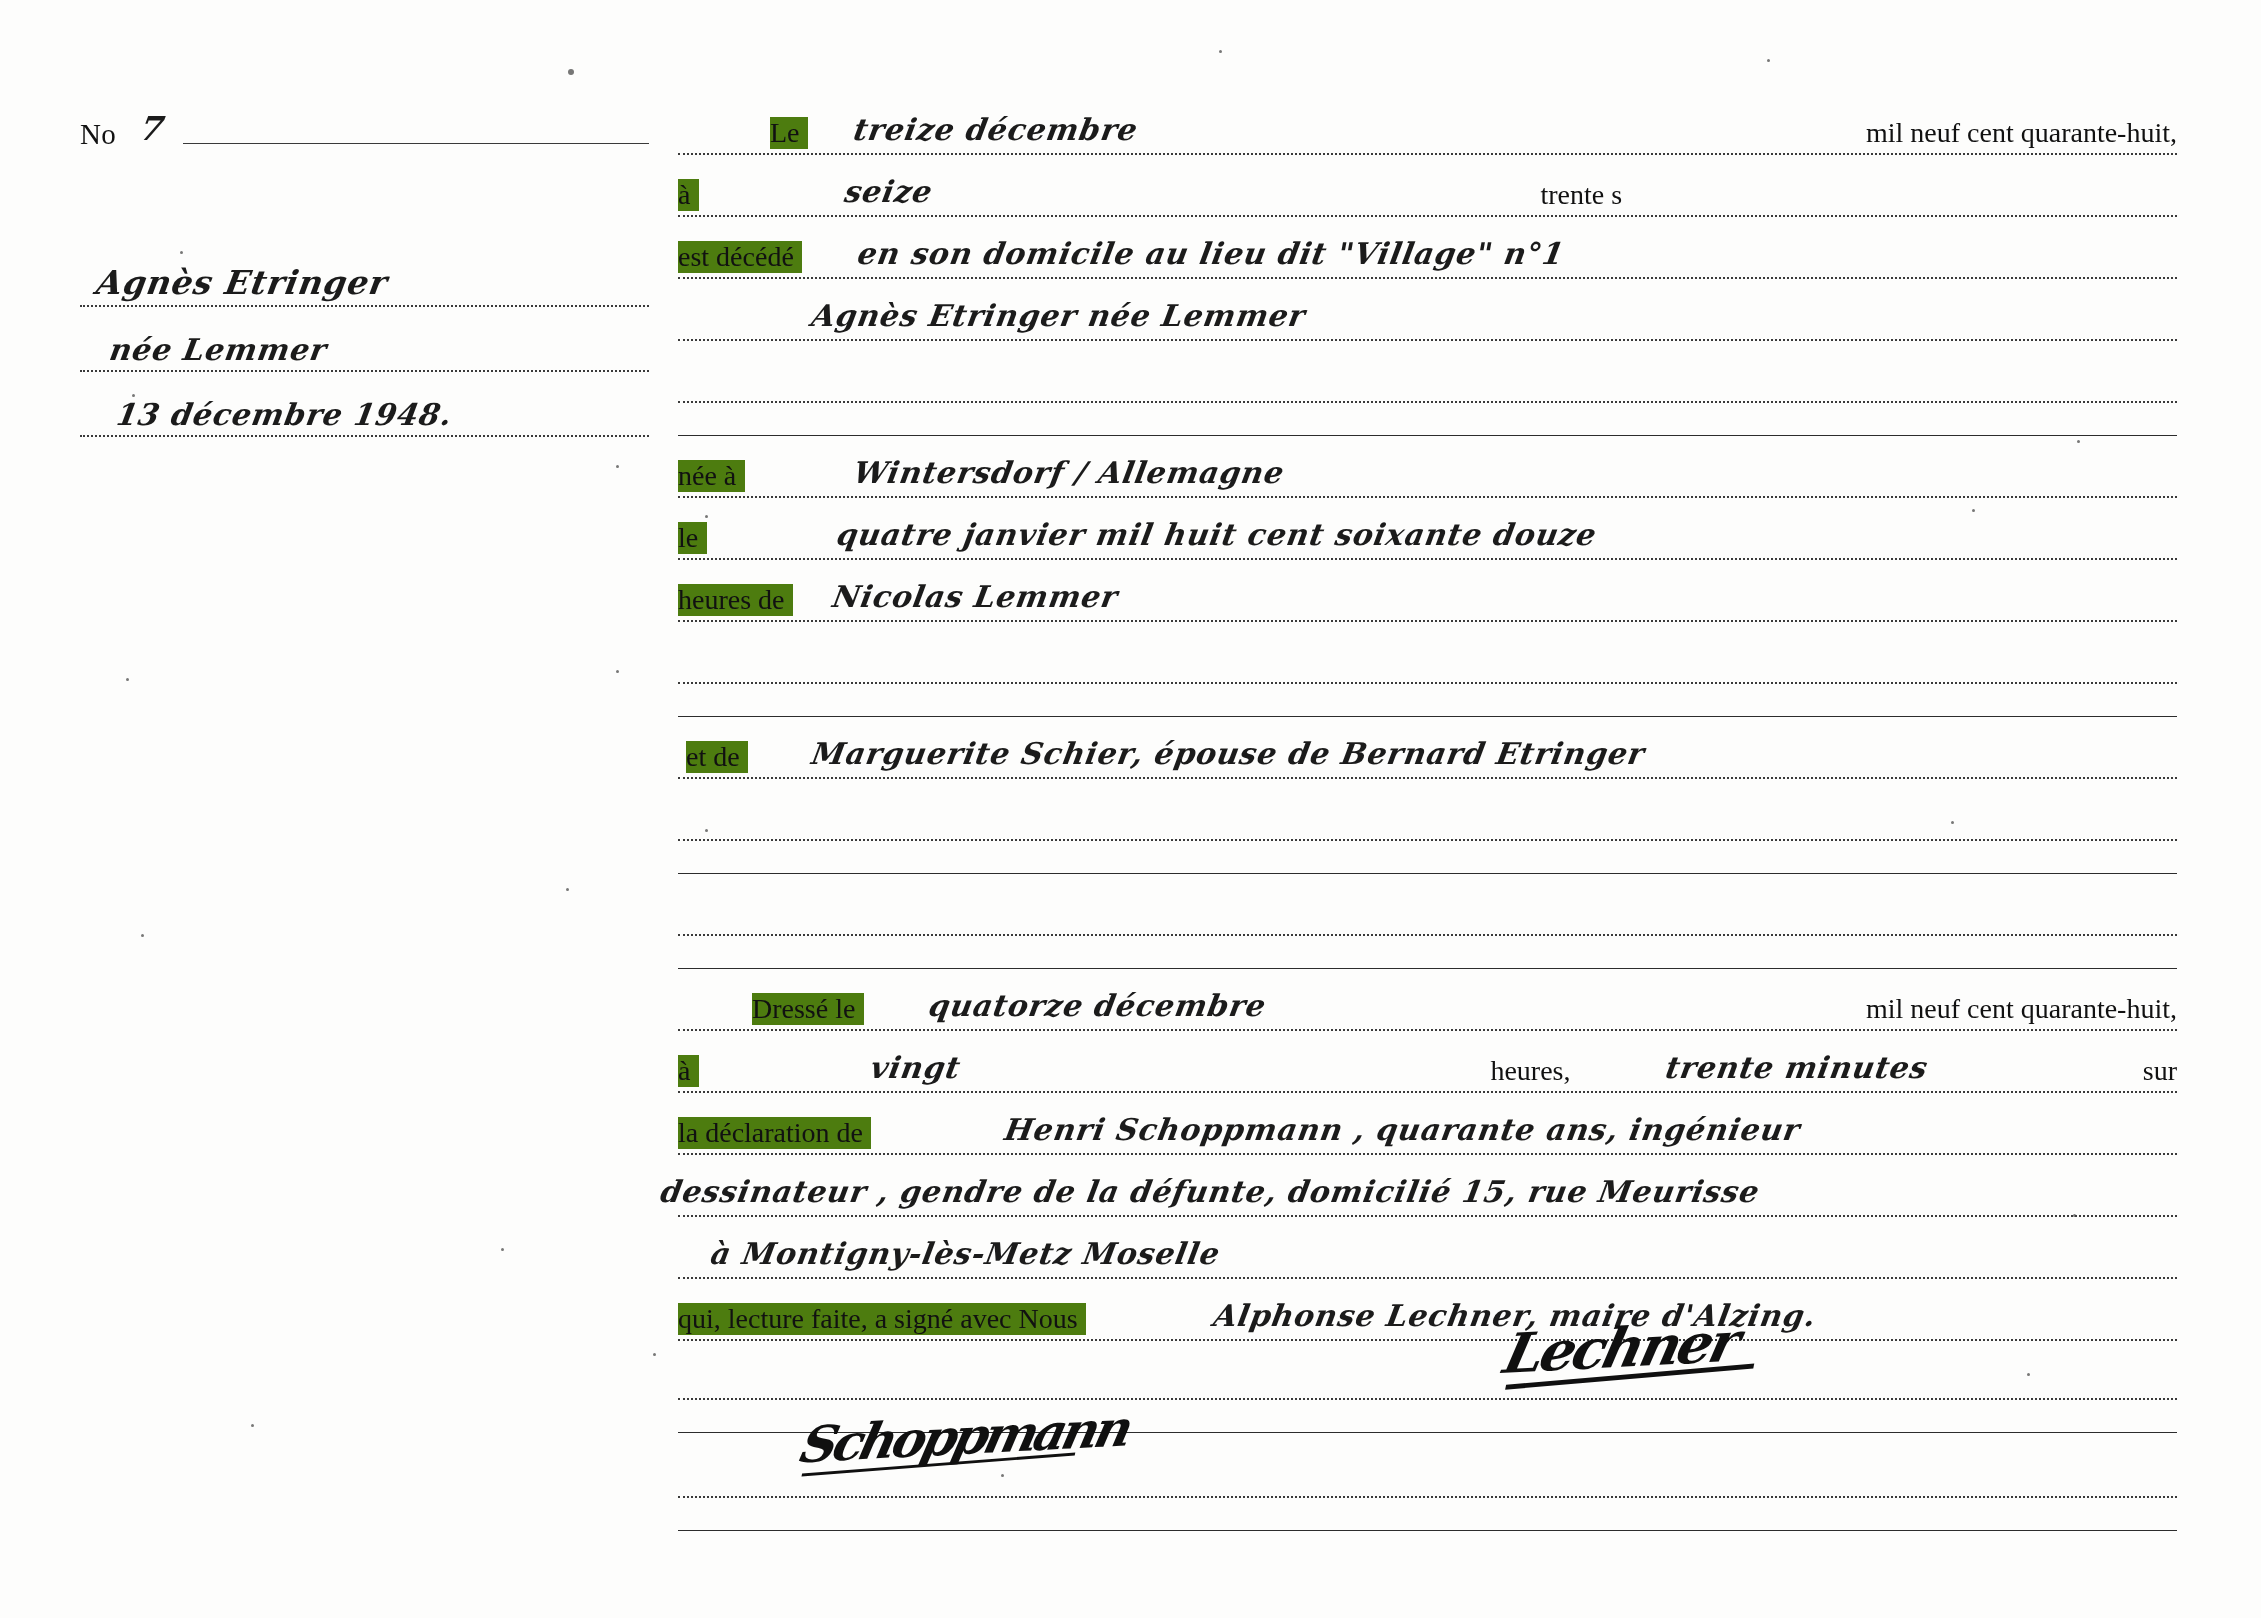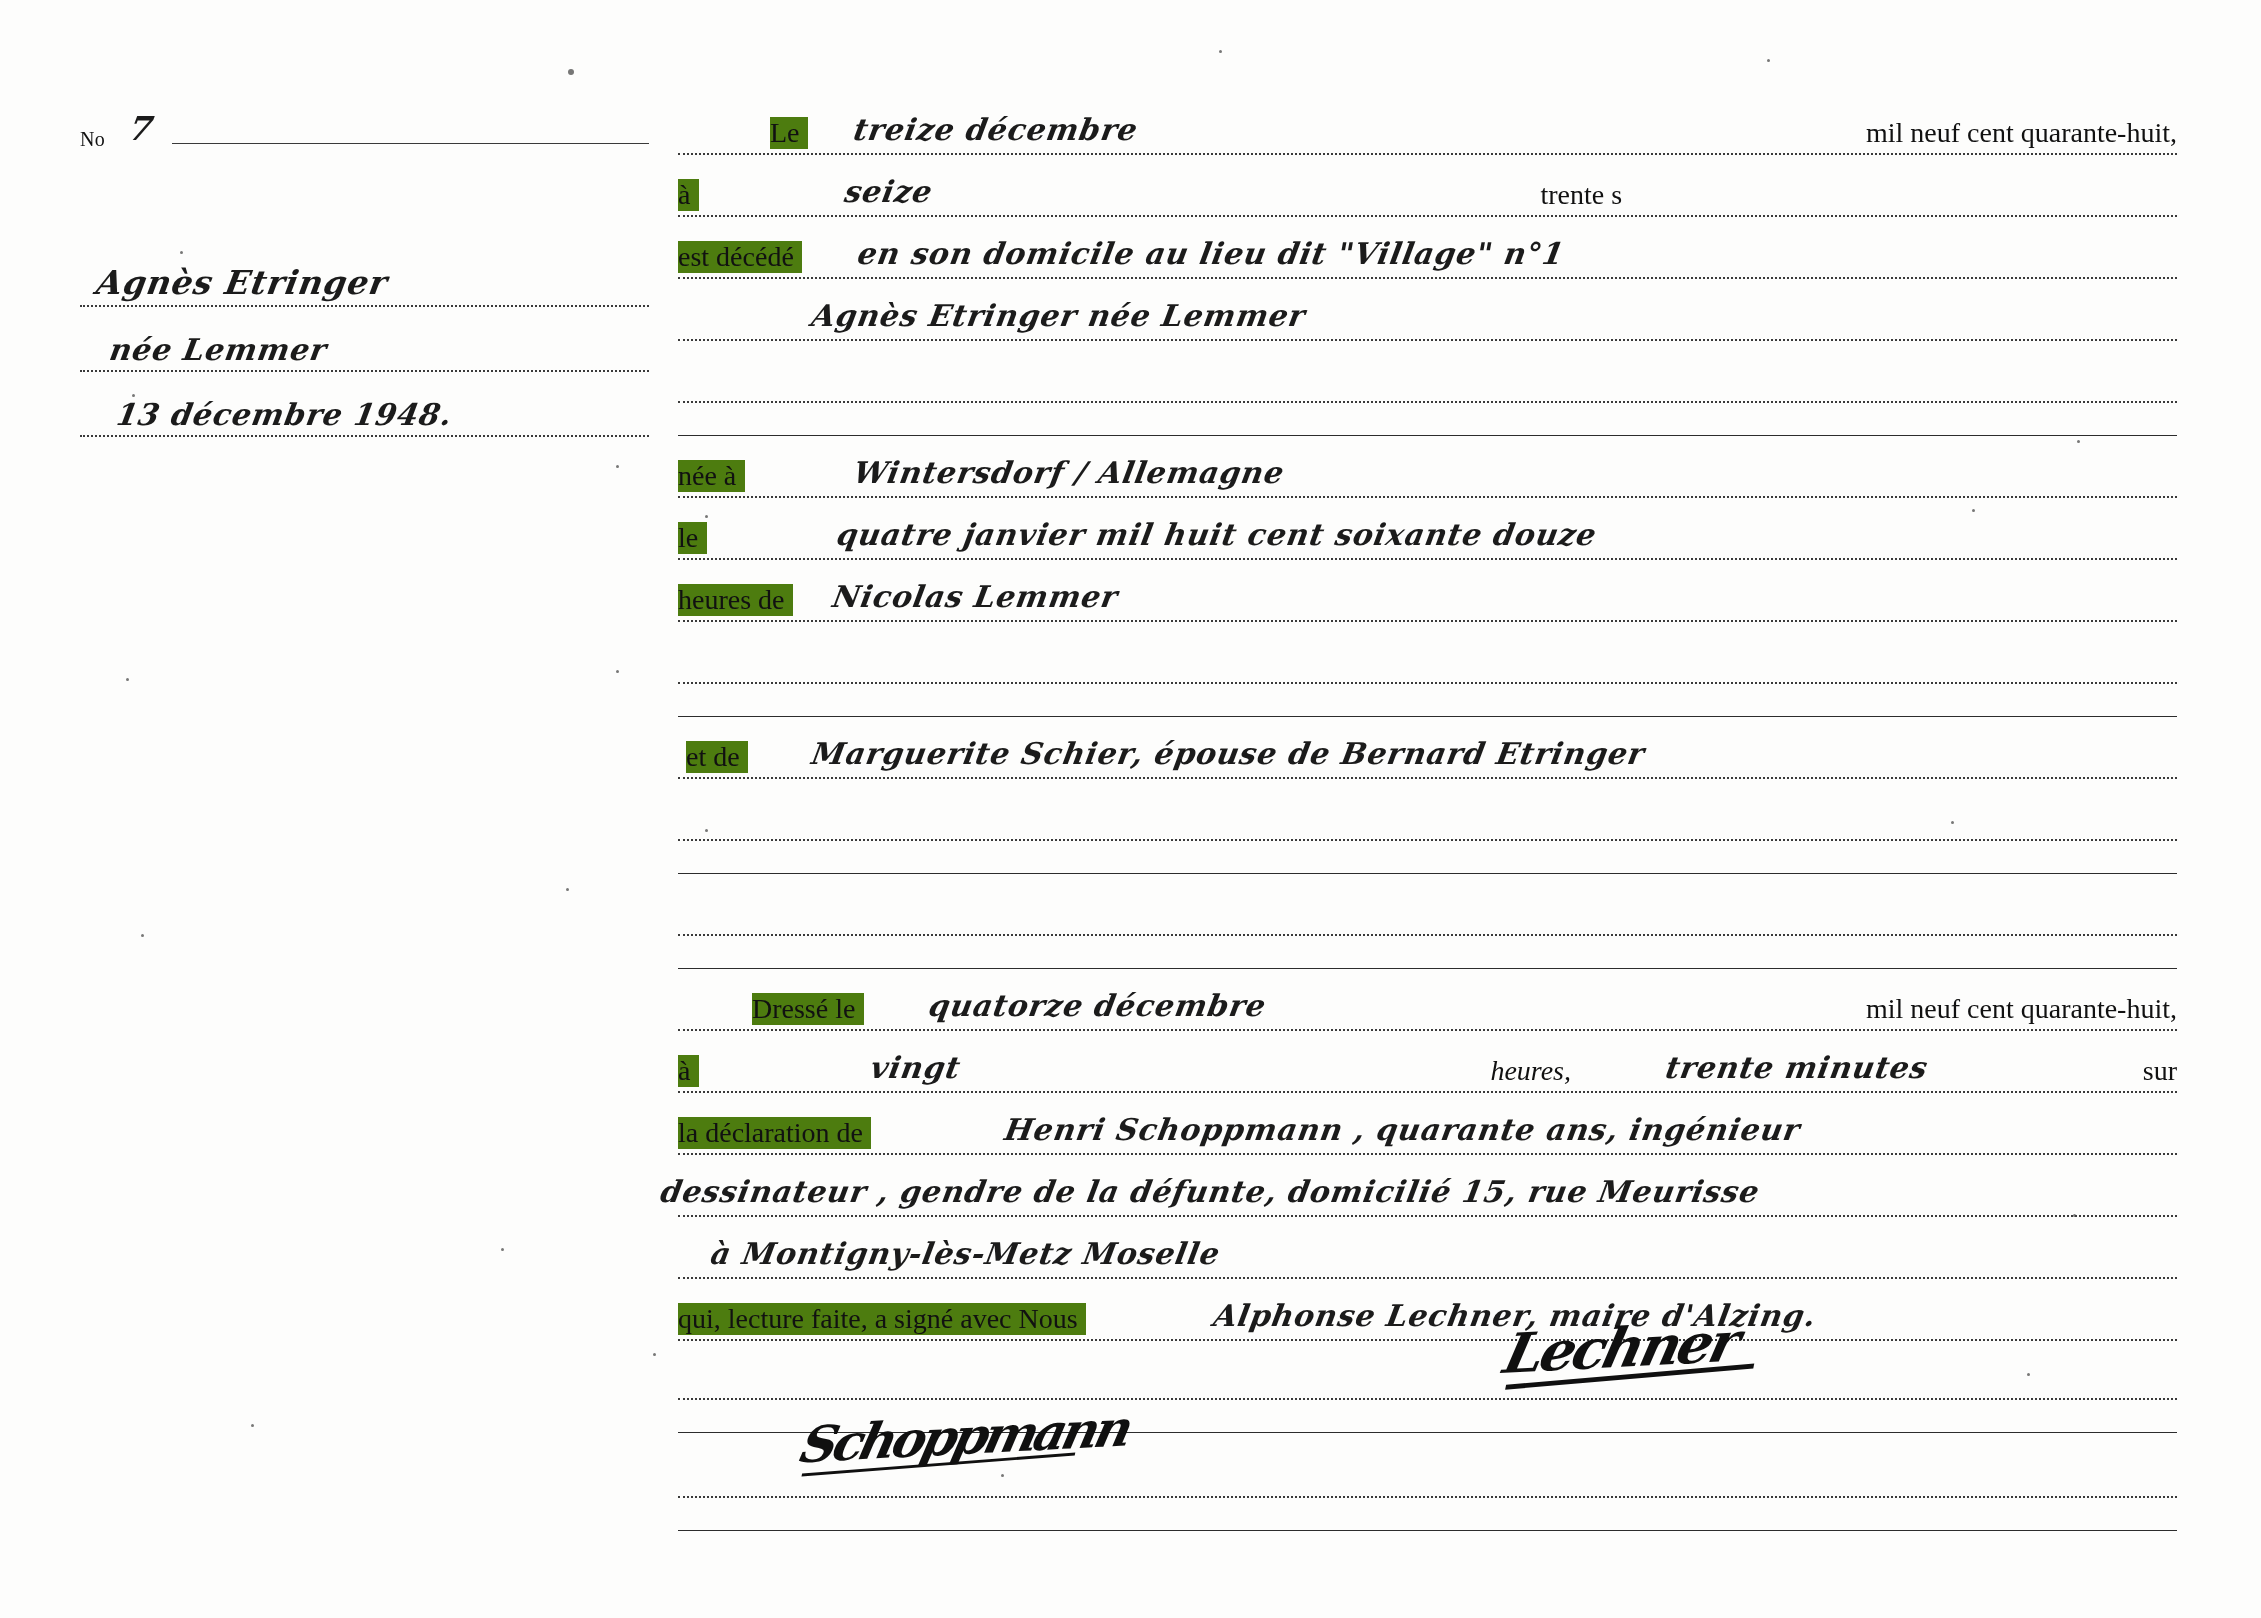--- a/index.html
+++ b/index.html
@@ -36,21 +36,21 @@
     width: 569px;
   }
   .record-no-row {
     display: flex;
     align-items: flex-end;
     gap: 11.7px;
     height: 59px;
   }
   .label-print {
     font-family: "Liberation Serif", serif;
-    font-size: 20px;
+    font-size: 29px;
     letter-spacing: 0.4px;
     white-space: nowrap;
   }
   .hand {
     font-family: "DejaVu Serif", serif;
     font-style: italic;
     font-weight: 600;
     color: #1b1b1b;
     letter-spacing: 0.8px;
     transform: skewX(-10deg);
@@ -303,21 +303,21 @@
       <span class="rule-dot"></span>
       <span class="pre" style="left:74px;">Dressé le</span>
       <span class="fill hand hand-md" style="left:251px;">quatorze décembre</span>
       <span class="post" style="right:0;">mil neuf cent quarante-huit,</span>
     </div>
 
     <div class="row">
       <span class="rule-dot"></span>
       <span class="pre" style="left:0;">à</span>
       <span class="fill hand hand-md" style="left:193px;">vingt</span>
-      <span class="post" style="left:804px;font-style:italic;">heures,</span>
+      <span class="post" style="left:804px;">heures,</span>
       <span class="fill hand hand-md" style="left:988px;">trente minutes</span>
       <span class="post" style="right:0;">sur</span>
     </div>
 
     <div class="row">
       <span class="rule-dot"></span>
       <span class="pre" style="left:0;">la déclaration de</span>
       <span class="fill hand hand-md" style="left:327px;">Henri Schoppmann , quarante ans, ingénieur</span>
     </div>
 

